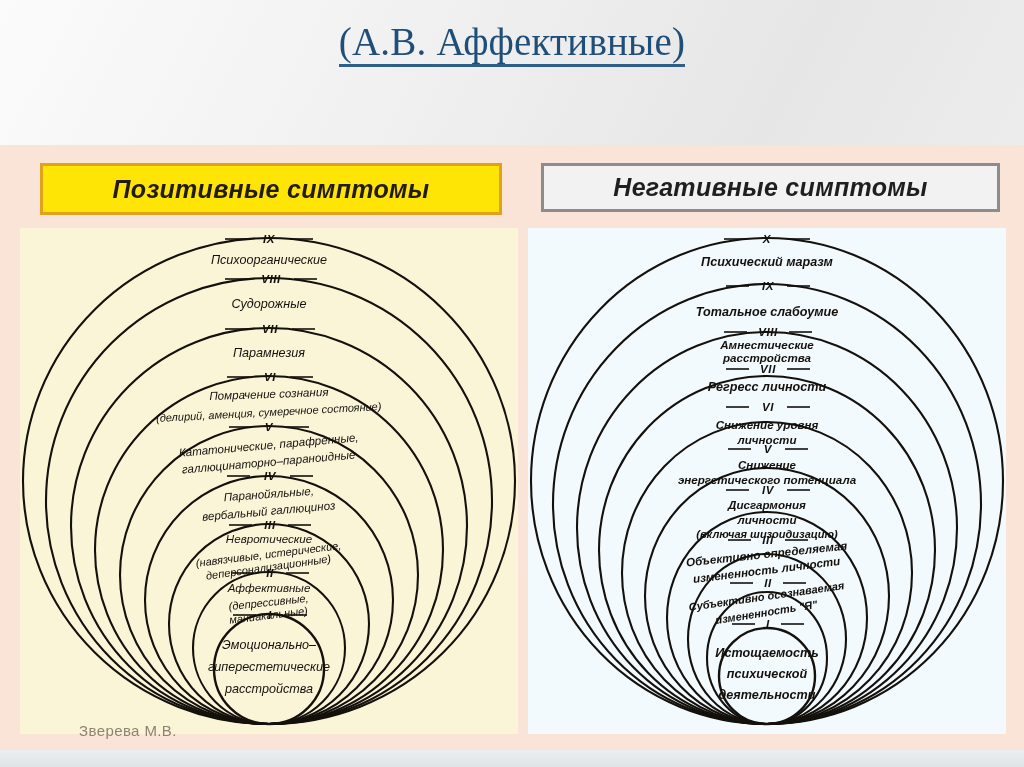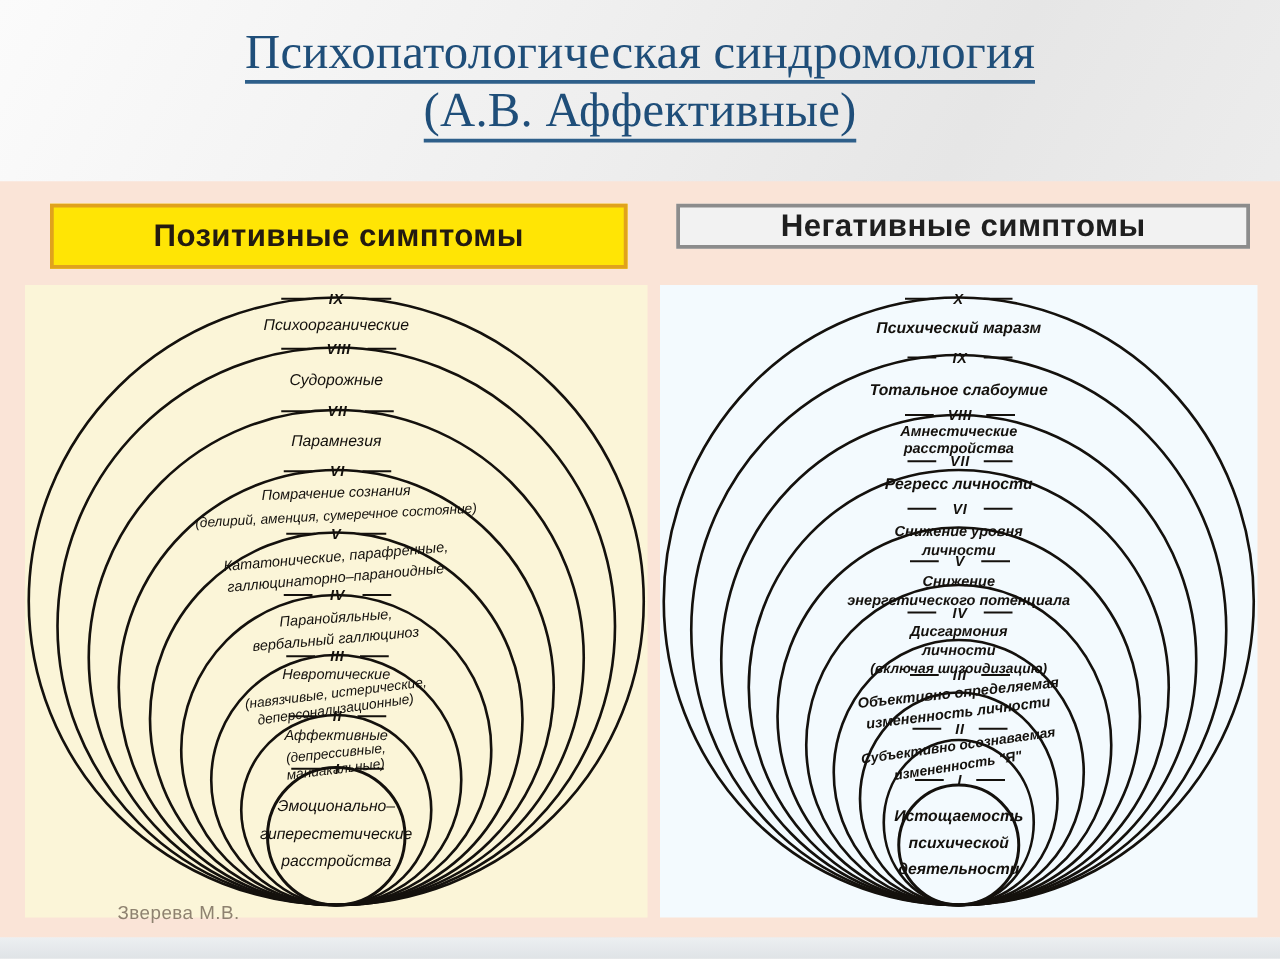--- a/index.html
+++ b/index.html
@@ -56,20 +56,21 @@
     background: #fae4d7;
   }
 
   
   .chip {
     position: absolute;
     box-sizing: border-box;
     display: flex;
     align-items: center;
     justify-content: center;
+    font-style: italic;
   }
   .chip-label {
     font-family: "Liberation Sans", sans-serif;
     font-weight: bold;
     font-size: 25px;
     color: #231a10;
     letter-spacing: 0.3px;
     white-space: nowrap;
   }
   #chip-positive {
@@ -77,21 +78,21 @@
     top: 163px;
     width: 462px;
     height: 52px;
     background: #ffe505;
     border: 3px solid #e0a21d;
   }
   #chip-negative {
     left: 541px;
     top: 163px;
     width: 459px;
-    height: 36px;
+    height: 49px;
     background: #f2f2f2;
     border: 3px solid #8c8c8c;
   }
   #chip-negative .chip-label { color: #1f1f1f; }
 
   
   .panel {
     position: absolute;
     overflow: hidden;
     font-style: italic;
@@ -145,21 +146,21 @@
     fill: #14110d;
     text-anchor: middle;
   }
   text.lbl.small { font-size: 11.6px; }
   text.lbl.tiny  { font-size: 11.0px; }
   text.lbl.b     { font-weight: bold; }
 
   
   #watermark {
     position: absolute;
-    left: 94px;
+    left: 79px;
     top: 722px;
     font-family: "Liberation Sans", sans-serif;
     font-size: 15px;
     color: #8e8270;
     letter-spacing: 0.4px;
     white-space: nowrap;
     z-index: 6;
   }
 
   
@@ -171,21 +172,20 @@
     height: 17px;
     background: linear-gradient(180deg, #eceff1 0%, #dfe3e6 100%);
   }
 </style>
 </head>
 <body>
 
 <div id="slide">
 
   <div id="title-block">
-    <div class="title-line"><span class="ul">Психопатологическая синдромология</span></div>
     <div class="title-line"><span class="ul">(А.В. Аффективные)</span></div>
   </div>
 
   <div id="content-band"></div>
 
   <div class="chip" id="chip-positive">
     <span class="chip-label">Позитивные симптомы</span>
   </div>
 
   <div class="chip" id="chip-negative">

